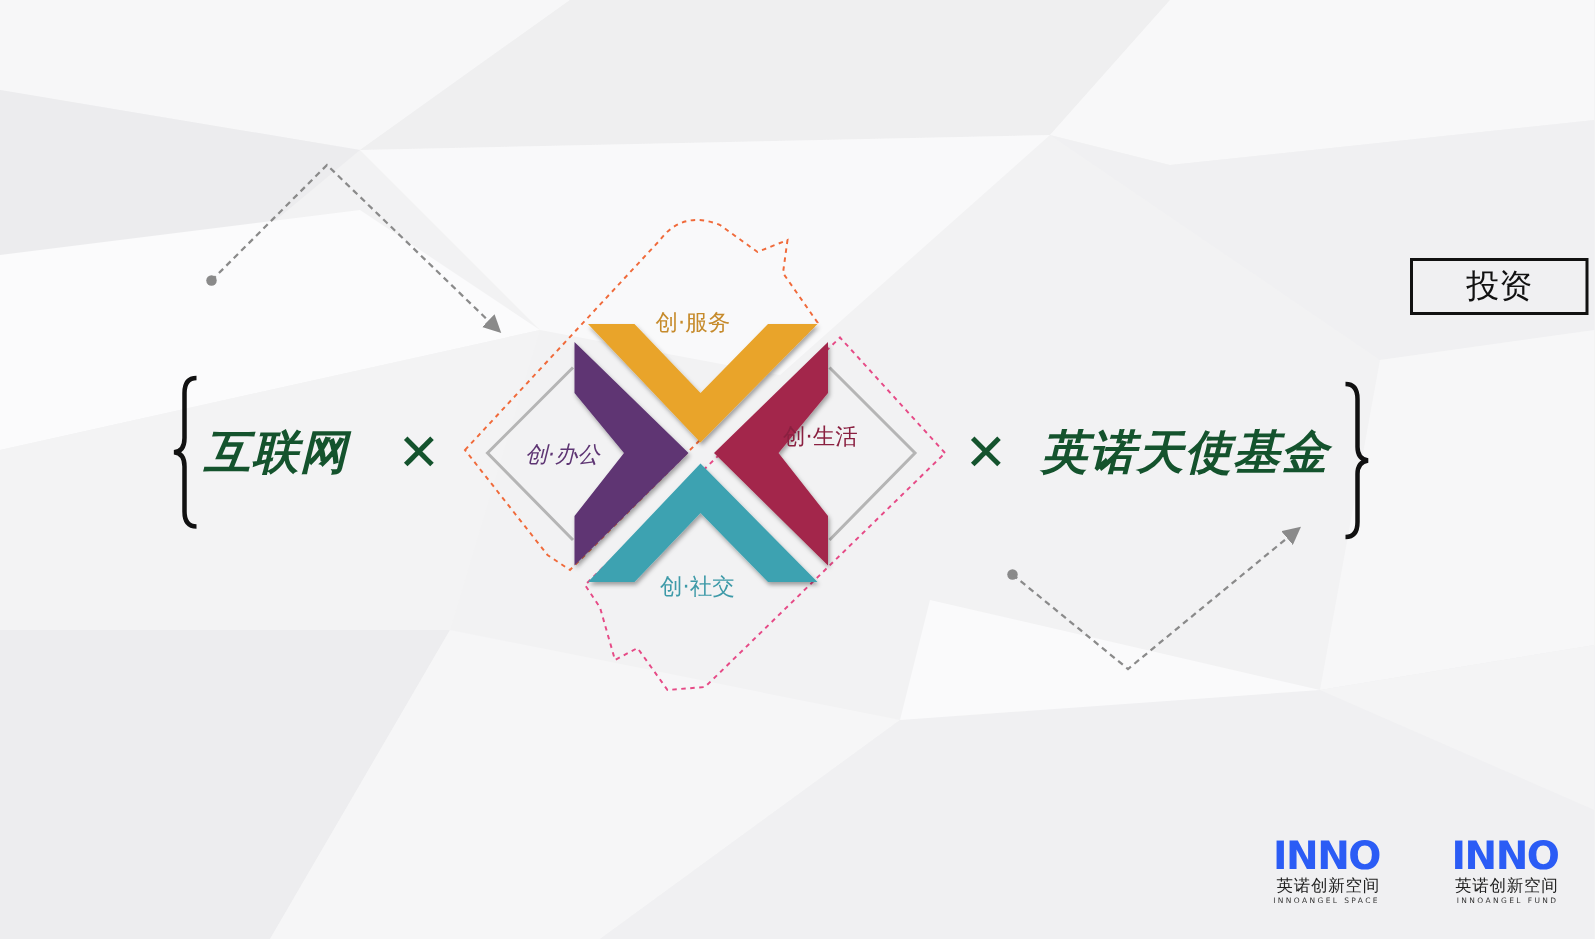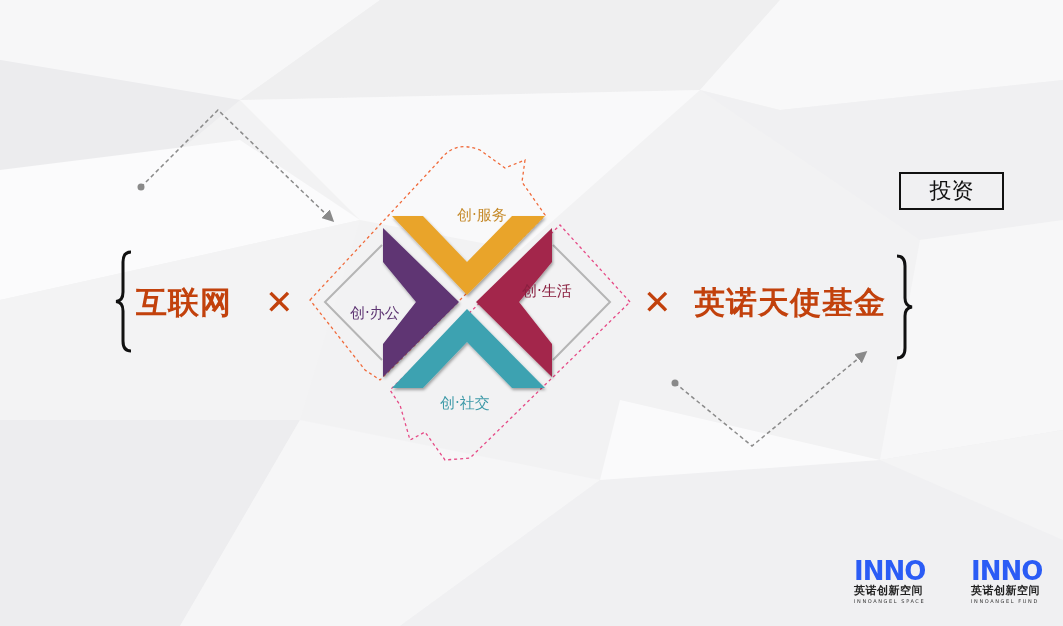--- a/index.html
+++ b/index.html
@@ -4,35 +4,35 @@
 <style>
   html, body { margin: 0; padding: 0; }
   body {
     width: 1063px; height: 626px; overflow: hidden; position: relative;
     font-family: "DejaVu Sans", "Liberation Sans", sans-serif;
     background: #f3f3f4;
   }
   .bg { position: absolute; left: 0; top: 0; width: 1063px; height: 626px; }
   .abs { position: absolute; }
   .bigtext {
-    color: #c2410c; font-weight: bold; font-size: 31px; letter-spacing: 1px;
-    line-height: 40px; white-space: nowrap;
+    color: #14532d; font-weight: bold; font-size: 31px; letter-spacing: 1px;
+    line-height: 40px; white-space: nowrap; font-style: italic;
   }
   .label {
     position: absolute; font-size: 15px; white-space: nowrap; line-height: 18px;
   }
   .invest-box {
-    position: absolute; left: 899px; top: 172px; width: 105px; height: 38px;
+    position: absolute; left: 940px; top: 172px; width: 119px; height: 38px;
     border: 2px solid #111; box-sizing: border-box; background: transparent;
     display: flex; align-items: center; justify-content: center;
     font-size: 22px; color: #111;
   }
-  .logo { position: absolute; text-align: left; margin-left: 16px; }
+  .logo { position: absolute; text-align: right; }
   .logo .mark { color: #2b5cf5; font-size: 26px; font-weight: bold; letter-spacing: -1px; line-height: 26px; font-family: "DejaVu Sans", sans-serif; }
-  .logo .cn { font-size: 11px; color: #222; line-height: 13px; letter-spacing: 0.5px; font-weight: bold; }
+  .logo .cn { font-size: 11px; color: #222; line-height: 13px; letter-spacing: 0.5px; }
   .logo .en { font-size: 5px; color: #333; letter-spacing: 1.6px; line-height: 8px; }
 </style>
 </head>
 <body>
 
 <svg class="bg" viewBox="0 0 1063 626" xmlns="http://www.w3.org/2000/svg">
   <rect width="1063" height="626" fill="#f2f2f3"></rect>
   <polygon points="0,0 380,0 240,100 0,60" fill="#f7f7f8"></polygon>
   <polygon points="380,0 780,0 700,90 240,100" fill="#efeff0"></polygon>
   <polygon points="780,0 1063,0 1063,80 780,110 700,90" fill="#f8f8f9"></polygon>
@@ -77,24 +77,24 @@
 
   <polygon points="392,216 423,216 467,262 512,216 545,216 467,295" fill="#e9a42c" filter="url(#sh)"></polygon>
 
   <polygon points="383,228 459,302 383,377 383,344 416,302 383,262" fill="#5e3573" filter="url(#sh)"></polygon>
 
   <polygon points="552,228 476,302 552,377 552,344 519,302 552,262" fill="#a3264b" filter="url(#sh)"></polygon>
 
   <polygon points="392,388 423,388 467,342 512,388 545,388 467,309" fill="#3ea2b1" filter="url(#sh)"></polygon>
 </svg>
 
-<div class="label" style="left:437px; top:206px; color:#c68b2c;margin-left:20px;">创·服务</div>
-<div class="label" style="left:350px; top:304px; color:#5e3573;">创·办公</div>
+<div class="label" style="left:437px; top:206px; color:#c68b2c;">创·服务</div>
+<div class="label" style="left:350px; top:294px; color:#5e3573;font-style:italic;">创·办公</div>
 <div class="label" style="left:522px; top:282px; color:#8a2040;">创·生活</div>
-<div class="label" style="left:440px; top:382px; color:#3e9aa8;margin-top:12px;">创·社交</div>
+<div class="label" style="left:440px; top:382px; color:#3e9aa8;">创·社交</div>
 
 <svg class="abs" style="left:113px; top:250px;" width="22" height="103" viewBox="0 0 22 103">
   <path d="M18,2 Q10,2 10,12 L10,42 Q10,51 3,51.5 Q10,52 10,61 L10,91 Q10,101 18,101" fill="none" stroke="#111" stroke-width="3"></path>
 </svg>
 <div class="abs bigtext" style="left:136px; top:282px;">互联网</div>
 <div class="abs bigtext" style="left:265px; top:282px; font-size:34px;">✕</div>
 
 <div class="abs bigtext" style="left:643px; top:282px; font-size:34px;">✕</div>
 <div class="abs bigtext" style="left:694px; top:282px;">英诺天使基金</div>
 <svg class="abs" style="left:893px; top:254px;" width="22" height="106" viewBox="0 0 22 106">

